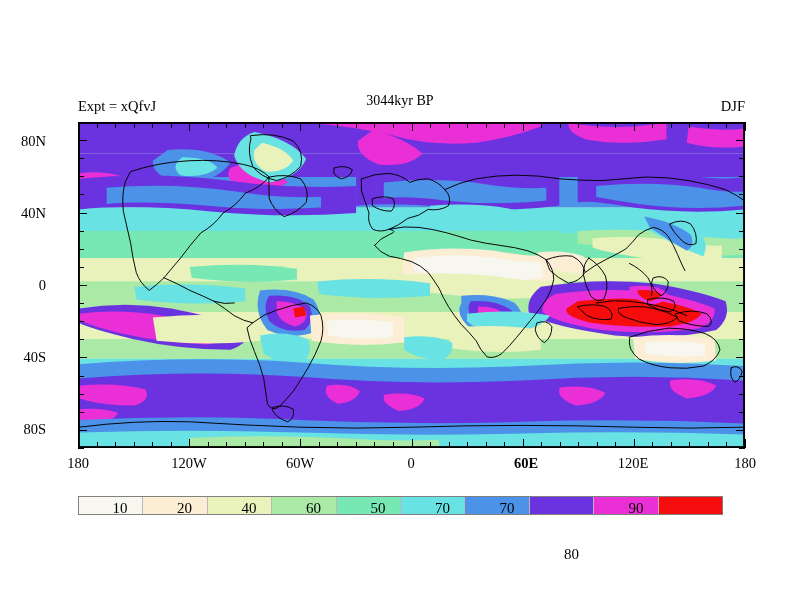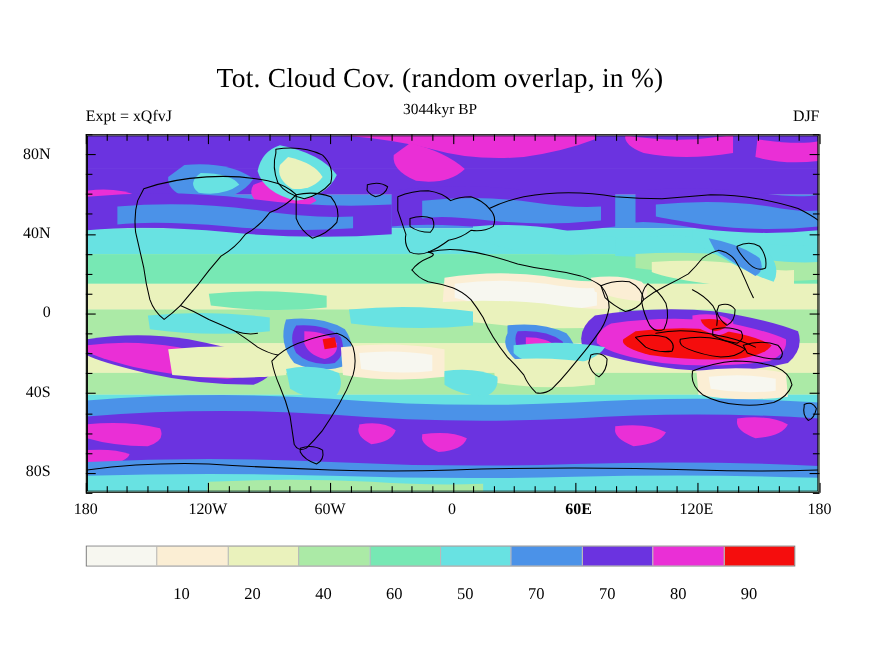--- a/index.html
+++ b/index.html
@@ -23,29 +23,28 @@
          width:60px;transform:translateY(-50%);}
   .xtick{position:absolute;top:455px;font-size:14.5px;text-align:center;
          width:80px;transform:translateX(-50%);}
 
   .tk{position:absolute;background:#000;}
 
   #cbar{position:absolute;left:78px;top:496px;width:645px;height:19px;
         border:1.2px solid #808080;box-sizing:border-box;display:flex;}
   #cbar div{flex:1 1 0;height:100%;}
   #cbar div + div{border-left:1px solid #b9b9b9;}
-  .cblab{position:absolute;top:533px;font-size:15px;text-align:right;
+  .cblab{position:absolute;top:500px;font-size:15px;text-align:left;
          width:60px;transform:translateX(-50%);}
 </style>
 </head>
 <body>
 
 <div id="fig">
 
-  <div class="ttl">Tot. Cloud Cov. (random overlap, in %)</div>
   <div class="hdr" id="hdr-left">Expt = xQfvJ</div>
   <div class="hdr" id="hdr-mid">3044kyr BP</div>
   <div class="hdr" id="hdr-right">DJF</div>
 
   <div id="plot">
     <svg viewBox="0 0 720 360" preserveAspectRatio="none">
       <defs>
         <clipPath id="cp">
             <rect x="0" y="0" width="720" height="360"></rect>
           </clipPath>
@@ -261,21 +260,21 @@
       <div style="background: rgb(245, 13, 13);"></div>
     </div>
   <div id="cbar-labels">
       <div class="cblab" style="left: 142.5px;">10</div>
       <div class="cblab" style="left: 207px;">20</div>
       <div class="cblab" style="left: 271.5px;">40</div>
       <div class="cblab" style="left: 336px;">60</div>
       <div class="cblab" style="left: 400.5px;">50</div>
       <div class="cblab" style="left: 465px;">70</div>
       <div class="cblab" style="left: 529.5px;">70</div>
-      <div class="cblab" style="left: 594px;">80</div>
+      <div class="cblab" style="left: 594px; margin-top: 46px;">80</div>
       <div class="cblab" style="left: 658.5px;">90</div>
     </div>
 
   <div id="ticks">
       <div class="tk" style="left: 78px; top: 439px; width: 1px; height: 9px;"></div>
       <div class="tk" style="left: 78px; top: 122px; width: 1px; height: 9px;"></div>
       <div class="tk" style="left: 96.5278px; top: 442px; width: 1px; height: 6px;"></div>
       <div class="tk" style="left: 96.5278px; top: 122px; width: 1px; height: 6px;"></div>
       <div class="tk" style="left: 115.056px; top: 442px; width: 1px; height: 6px;"></div>
       <div class="tk" style="left: 115.056px; top: 122px; width: 1px; height: 6px;"></div>

